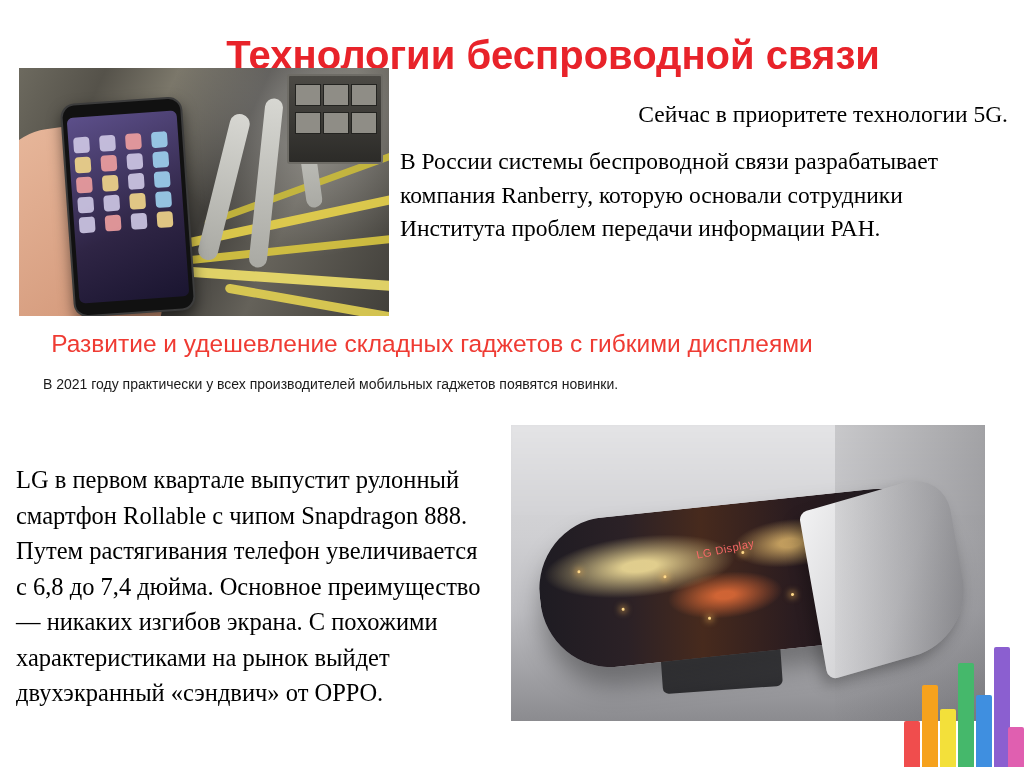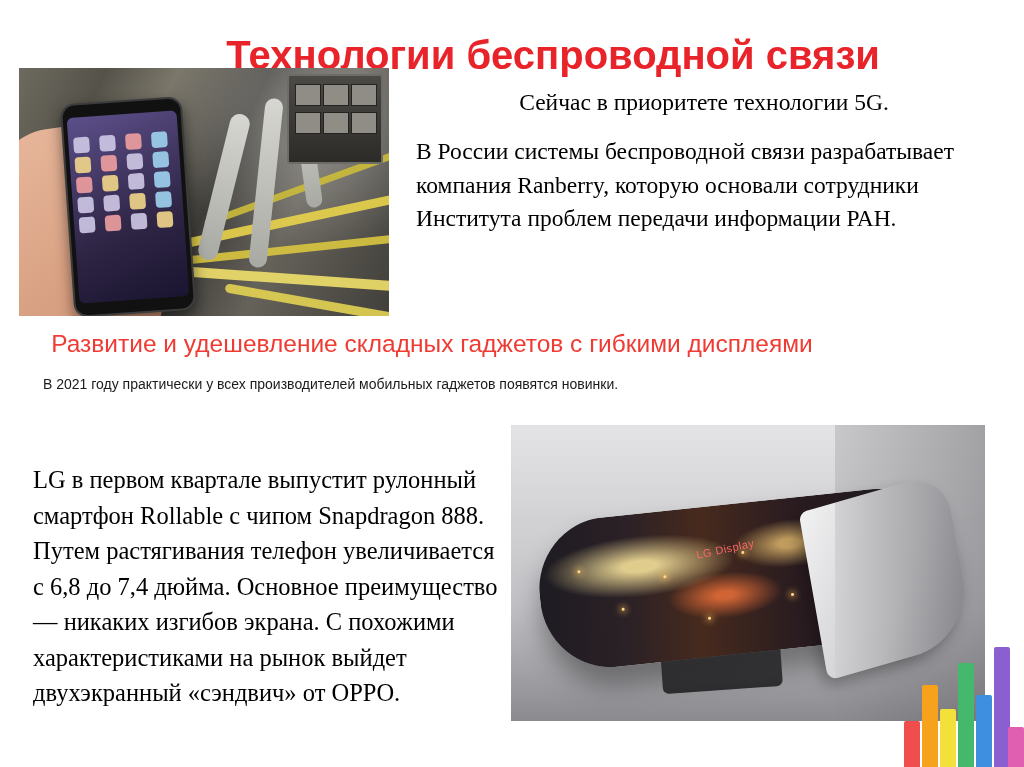--- a/index.html
+++ b/index.html
@@ -153,25 +153,25 @@
   .top-text {
     position: absolute;
     left: 400px;
     top: 86px;
     width: 608px;
     font-size: 23.5px;
     line-height: 1.42;
     color: #000;
   }
   .top-text .lead {
-    text-align: center;
-    margin: 0 0 14px 0;
+    text-align: right;
+    margin: 12px 0 14px 0;
   }
   .top-text .body {
-    margin: 16px;
+    margin: 0;
     text-align: left;
   }
 
   
   .subheading {
     position: absolute;
     left: 0;
     top: 330px;
     width: 864px;
     text-align: center;
@@ -189,21 +189,21 @@
     width: 950px;
     font-family: "Liberation Sans", sans-serif;
     font-size: 14px;
     line-height: 1.45;
     color: #1a1a1a;
   }
 
   
   .lg-text {
     position: absolute;
-    left: 33px;
+    left: 16px;
     top: 462px;
     width: 470px;
     font-size: 24.5px;
     line-height: 1.45;
     color: #000;
   }
 
   
   .photo-roll {
     position: absolute;

